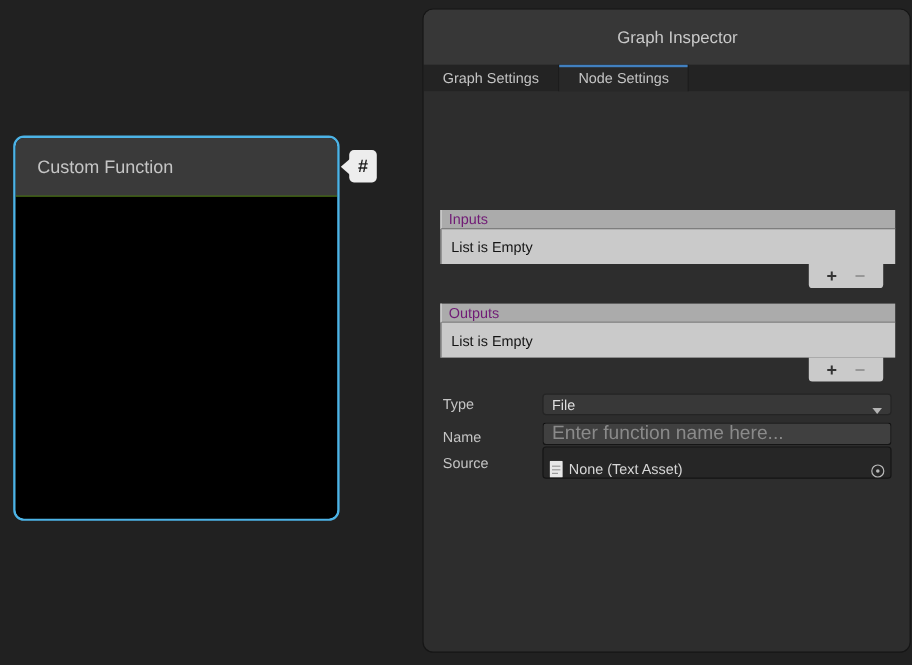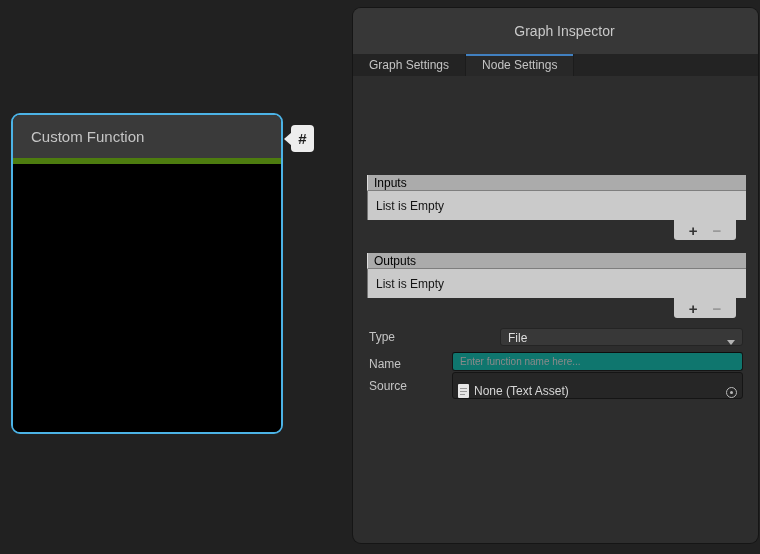--- a/index.html
+++ b/index.html
@@ -16,21 +16,21 @@
   .node {
     position:absolute; left:11px; top:113px; width:272px; height:321px;
     background:#000;
     border:2px solid #4CB3E6;
     border-radius:9px;
     box-shadow: inset 0 0 0 1px #141414;
     overflow:hidden;
   }
   .node-header {
     height:49px; background:#3A3A3A;
-    border-bottom:6px solid #4d7c0f;
+    border-bottom:1px solid #4d7c0f;
     display:flex; align-items:center;
     padding-left:18px;
     color:#C5C5C5; font-size:15px;
   }
   .node-body { height:270px; background:#000; }
 
   .hash-badge {
     position:absolute; left:291px; top:125px; width:23px; height:27px;
     background:#EDEDED; border-radius:4px;
     display:flex; align-items:center; justify-content:center;
@@ -84,21 +84,21 @@
   
   .rlist { position:absolute; left:14px; width:379px; }
   .rlist.inputs  { top:99px; }
   .rlist.outputs { top:177px; }
   .rlist-header {
     height:16px; background:#ABABAB;
     border-bottom:1px solid #7E7E7E;
     border-left:1px solid #DCDCDC;
     display:flex; align-items:center;
     padding-left:6px;
-    font-size:12px; color:#000000;
+    font-size:12px; color:#701a75;
   }
   .rlist-row {
     height:29px; background:#CACACA;
     border-left:1px solid #737373;
     display:flex; align-items:center;
     padding-left:8px;
     font-size:12px; color:#141414;
   }
   .rlist-footer {
     height:20px; width:62px;
@@ -113,21 +113,21 @@
     font-family:"Liberation Sans", sans-serif;
   }
   .btn-add    { color:#333333; font-weight:bold; }
   .btn-remove { color:#979797; font-weight:bold; }
 
   
   .form-row {
     position:absolute; left:16px; width:374px;
     display:flex; align-items:center;
   }
-  .row-type   { top:252px; height:18px;gap:48px; }
+  .row-type   { top:252px; height:18px; }
   .row-name   { top:276px; height:19px;align-items:flex-end; }
   .row-source { top:299px; height:21px; }
   .form-label { flex:0 0 83px; font-size:12px; color:#C4C4C4; }
 
   .dropdown {
     flex:1; height:18px;
     background:#383838;
     border:1px solid #242424;
     border-radius:3px;
     display:flex; align-items:flex-end;
@@ -138,26 +138,26 @@
   .chevron {
     margin-left:auto;
     width:0; height:0;
     border-left:4px solid transparent;
     border-right:4px solid transparent;
     border-top:5px solid #B4B4B4;
   }
 
   .text-input {
     flex:1; height:19px;
-    background:#0f766e;
+    background:#404040;
     border:1px solid #151515;
     border-top-color:#0D0D0D;
     border-radius:3px;
     padding:0 7px;
-    font-size:10px; color:#CCCCCC;
+    font-size:16px; color:#CCCCCC;
     font-family:"Liberation Sans", sans-serif;
     outline:none;
   }
   .text-input::placeholder { color:#8A8A8A; opacity:1; }
 
   .object-field {
     flex:1; height:27px;
     background:#262626;
     border:1px solid #151515;
     border-radius:3px;

